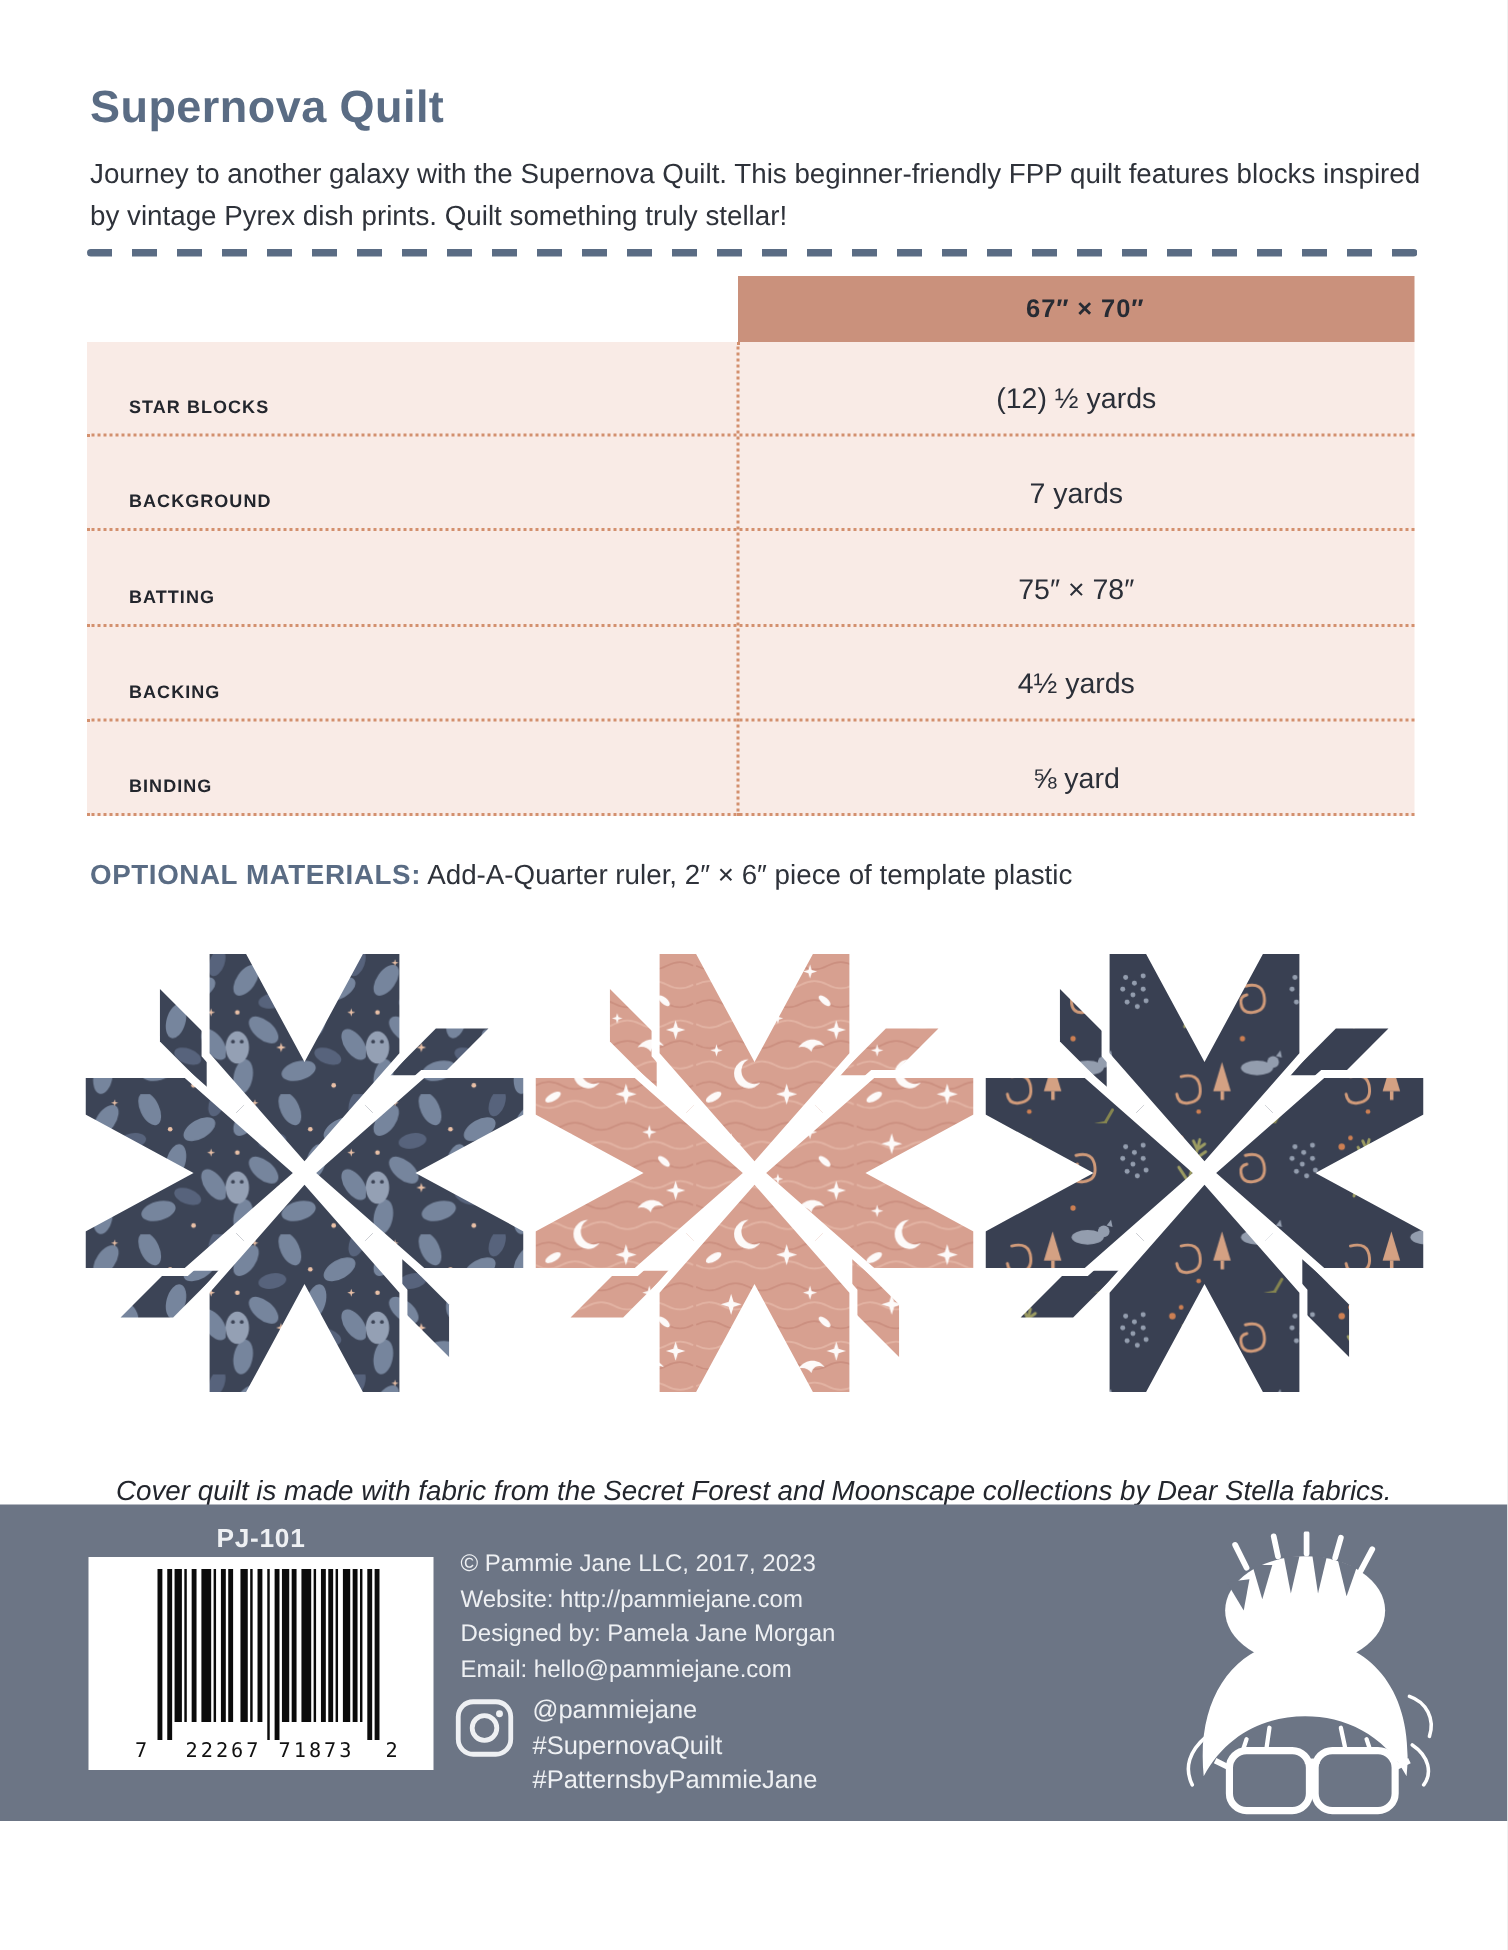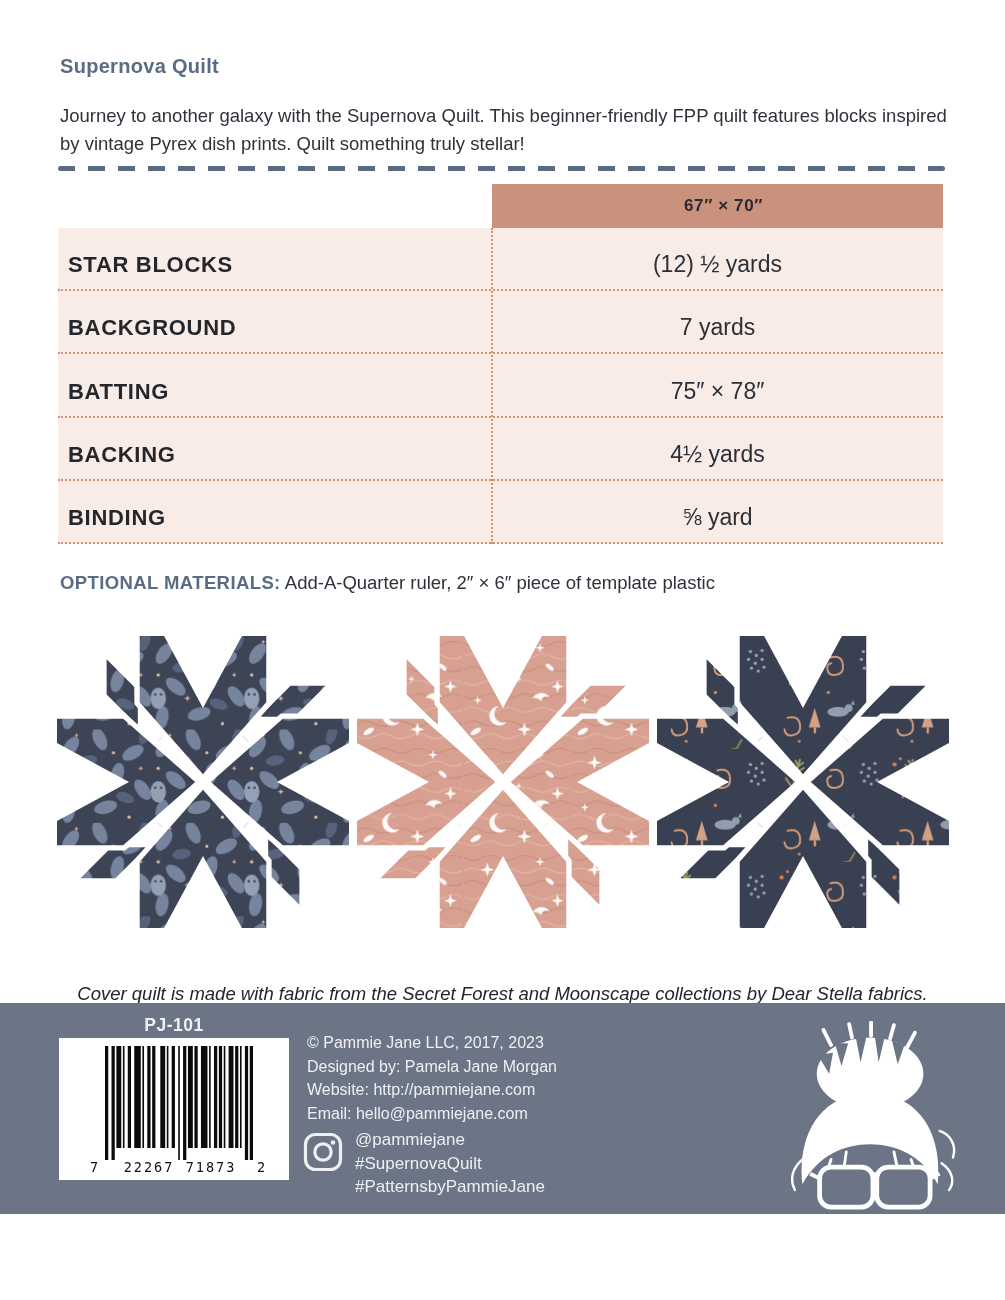--- a/index.html
+++ b/index.html
@@ -1,40 +1,40 @@
 <!DOCTYPE html>
 <html style="--accent: #5a6c84; --text-dark: #23262d; --text-body: #2e323a; --table-header-bg: #ca917c; --table-body-bg: #f9ebe6; --table-dotted: #d3906e; --footer-bg: #6c7585; --footer-text: #eef0f3; --seam: #ffffff; --fabric-navy-base: #3c4456; --fabric-navy-leaf: #76859d; --fabric-navy-accent: #e9c0a6; --fabric-salmon-base: #d7a090; --fabric-salmon-motif: #ffffff; --fabric-forest-base: #394052; --fabric-forest-fern: #9b9b62; --fabric-forest-swirl: #d09a79; --fabric-forest-gray: #939dae;"><head>
 <meta charset="utf-8">
 <style>
   html,body{margin:0;padding:0;background:#e8e8e8;}
   .page{position:relative;width:1005px;height:1300px;background:#ffffff;margin:0 auto;
         font-family:"Liberation Sans",sans-serif;overflow:hidden;}
   [data-name]{box-sizing:border-box;}
 
-  .page-title{position:absolute;left:60px;top:55px;font-size:20px;font-weight:bold;
+  .page-title{position:absolute;left:60px;top:55px;font-size:30px;font-weight:bold;
               color:var(--accent,#5a6c84);letter-spacing:.3px;}
   .page-desc{position:absolute;left:60px;top:102px;width:905px;font-size:18.5px;line-height:28px;
              color:var(--text-body,#2e323a);}
   .divider{position:absolute;left:58px;top:166px;width:887px;height:5px;
            background:repeating-linear-gradient(90deg,var(--accent,#5a6c84) 0 17px,transparent 17px 30px);
            border-radius:3px;}
 
   
   .tbl-header{position:absolute;left:492px;top:184px;width:451px;height:44px;
               background:var(--table-header-bg,#ca917c);display:flex;align-items:center;justify-content:center;
               font-weight:bold;font-size:17px;color:#272b33;letter-spacing:.6px;padding-left:12px;}
   .tbl-body{position:absolute;left:58px;top:228px;width:885px;height:316px;
             background:var(--table-body-bg,#f9ebe6);}
   .tbl-vline{position:absolute;left:433px;top:0;bottom:0;width:0;border-left:2px dotted var(--table-dotted,#d3906e);}
   .tbl-row{position:relative;height:63.2px;display:flex;align-items:flex-end;
            border-bottom:2px dotted var(--table-dotted,#d3906e);}
-  .tbl-label{padding:0 0 11px 10px;font-weight:bold;font-size:22px;letter-spacing:.7px;
+  .tbl-label{padding:0 0 11px 28px;font-weight:bold;font-size:12px;letter-spacing:.7px;
              color:var(--text-dark,#23262d);}
   .tbl-value{position:absolute;left:434px;width:451px;bottom:0;padding-bottom:11px;text-align:center;
-             font-size:23px;color:#2b2f38;}
+             font-size:19px;color:#2b2f38;}
 
   .optional{position:absolute;left:60px;top:572px;font-size:18.5px;color:var(--text-body,#2e323a);}
   .optional b{color:var(--accent,#5a6c84);letter-spacing:.4px;}
 
   .blocks-row{position:absolute;left:0;top:636px;width:1005px;height:292px;}
   .qblock{position:absolute;top:0;width:292px;height:292px;}
   .qb1{left:57px;} .qb2{left:357px;} .qb3{left:657px;}
 
   .caption{position:absolute;left:0;top:955px;width:1005px;text-align:center;font-style:italic;
            font-size:18.5px;color:#22252c;margin-top:28px;}
@@ -293,22 +293,22 @@
           <rect x="190.75" y="8" width="3.25" height="114" fill="#0b0b0b"></rect>
         </svg>
       <span class="bc-digit" style="left:36px" data-name="barcode-digit-first">7</span>
       <span class="bc-digit" style="left:90px" data-name="barcode-digit-group1">22267</span>
       <span class="bc-digit" style="left:152px" data-name="barcode-digit-group2">71873</span>
       <span class="bc-digit" style="left:203px" data-name="barcode-digit-last">2</span>
     </div>
 
     <div class="info-block" data-name="publisher-info">
       <div data-name="copyright-line">© Pammie Jane LLC, 2017, 2023</div>
+      <div data-name="website-line">Website: http://pammiejane.com</div>
       <div data-name="designed-by-line">Designed by: Pamela Jane Morgan</div>
-      <div data-name="website-line">Website: http://pammiejane.com</div>
       <div data-name="email-line">Email: hello@pammiejane.com</div>
     </div>
 
     <div class="social-block" data-name="social-block">
       <svg class="ig-icon" width="40" height="40" viewBox="0 0 40 40" data-name="instagram-icon">
         <rect x="2.5" y="2.5" width="35" height="35" rx="10" fill="none" stroke="#eef0f3" stroke-width="3.2"></rect>
         <circle cx="20" cy="20" r="8.2" fill="none" stroke="#eef0f3" stroke-width="3.2"></circle>
         <circle cx="30" cy="10.5" r="2.3" fill="#eef0f3"></circle>
       </svg>
       <div class="social-lines" id="social-lines" data-name="social-handles">

